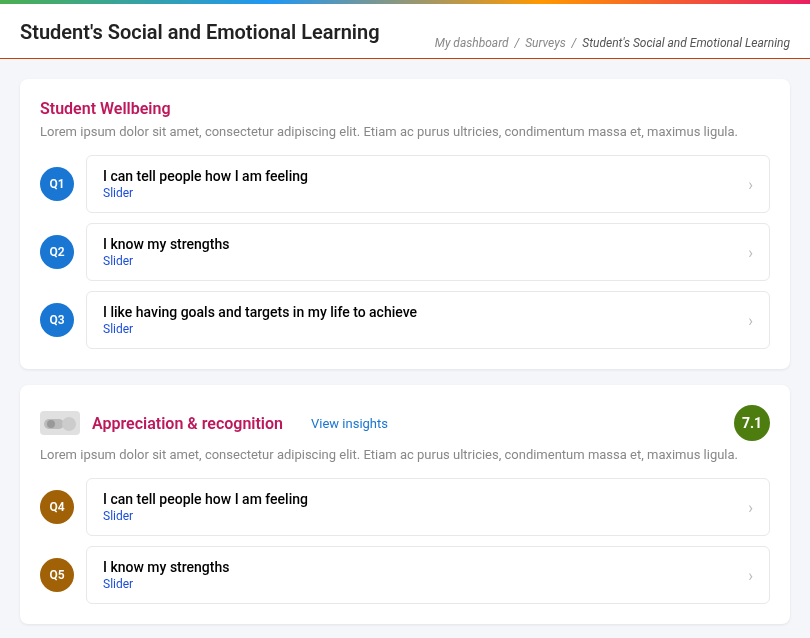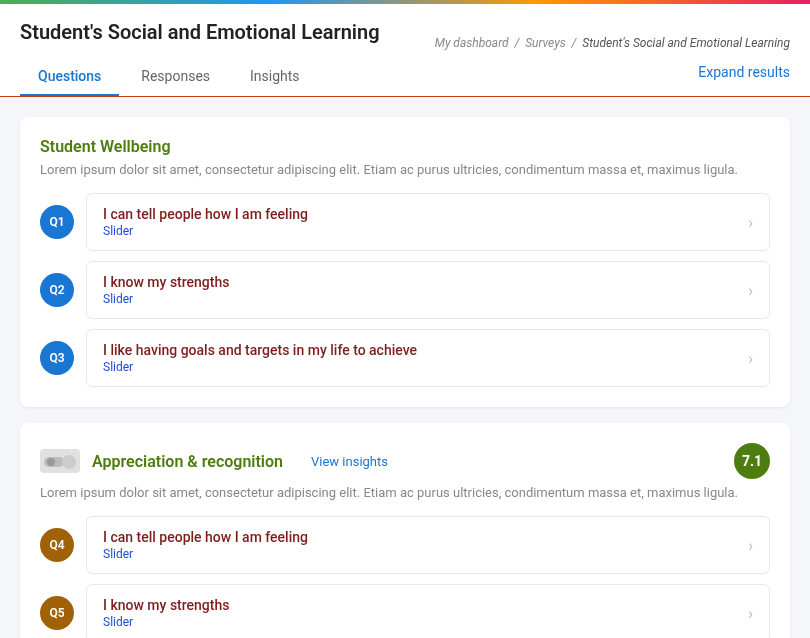--- a/index.html
+++ b/index.html
@@ -108,21 +108,21 @@
       border-radius: 4px;
       display: flex;
       align-items: center;
       justify-content: center;
       font-size: 16px;
     }
 
     .section-title {
       font-size: 16px;
       font-weight: 600;
-      color: #4d7c0f;
+      color: #be185d;
     }
 
     .view-insights-link {
       color: #1976d2;
       font-size: 13px;
       cursor: pointer;
       text-decoration: none;
       margin-left: 16px;
     }
 
@@ -184,21 +184,21 @@
       padding: 12px 16px;
       display: flex;
       align-items: center;
       justify-content: space-between;
       cursor: pointer;
       transition: background 0.15s;
     }
 
     .question-text {
       font-size: 14px;
-      color: #7f1d1d;
+      color: #000000;
       font-weight: 500;
     }
 
     .question-type {
       font-size: 12px;
       color: #1d4ed8;
       margin-top: 2px;
     }
 
     .chevron-icon {
@@ -221,26 +221,20 @@
   <div class="header-row">
     <div class="page-title">Student's Social and Emotional Learning</div>
     <div class="breadcrumb">
       <a href="#">My dashboard</a>
       &nbsp;/&nbsp;
       <a href="#">Surveys</a>
       &nbsp;/&nbsp;
       <span>Student's Social and Emotional Learning</span>
     </div>
   </div>
-  <div class="tabs">
-    <div class="tab active">Questions</div>
-    <div class="tab">Responses</div>
-    <div class="tab">Insights</div>
-    <div class="expand-results">Expand results</div>
-  </div>
 </div>
 
 <div class="main-content">
 
   <div class="section-card">
     <div class="section-header">
       <div class="section-title">Student Wellbeing</div>
     </div>
     <div class="section-desc">Lorem ipsum dolor sit amet, consectetur adipiscing elit. Etiam ac purus ultricies, condimentum massa et, maximus ligula.</div>
     <div class="question-list">

